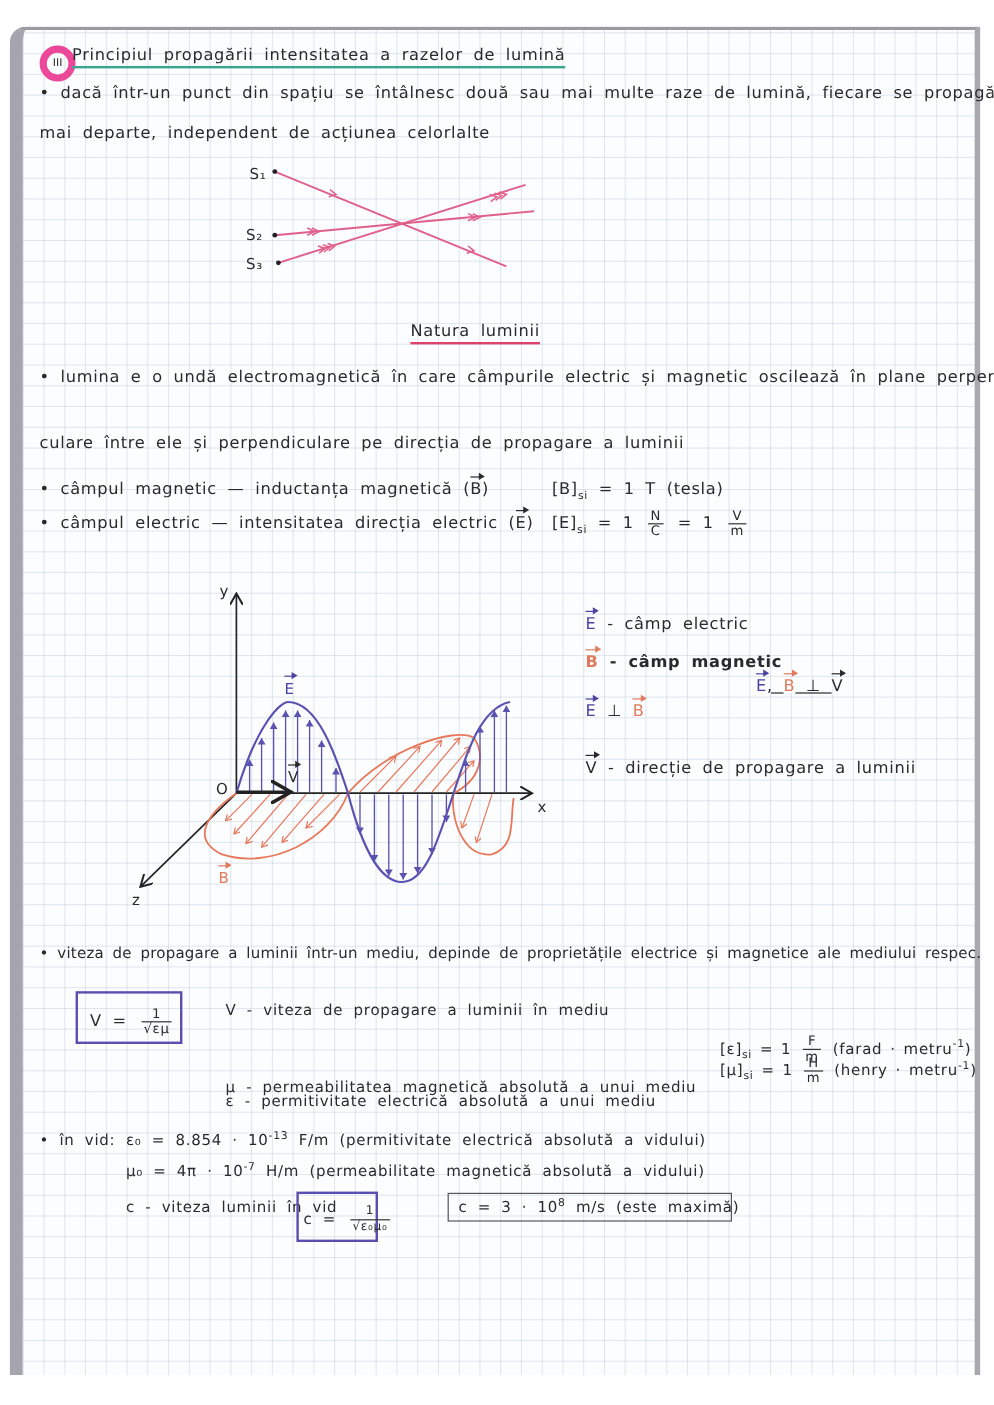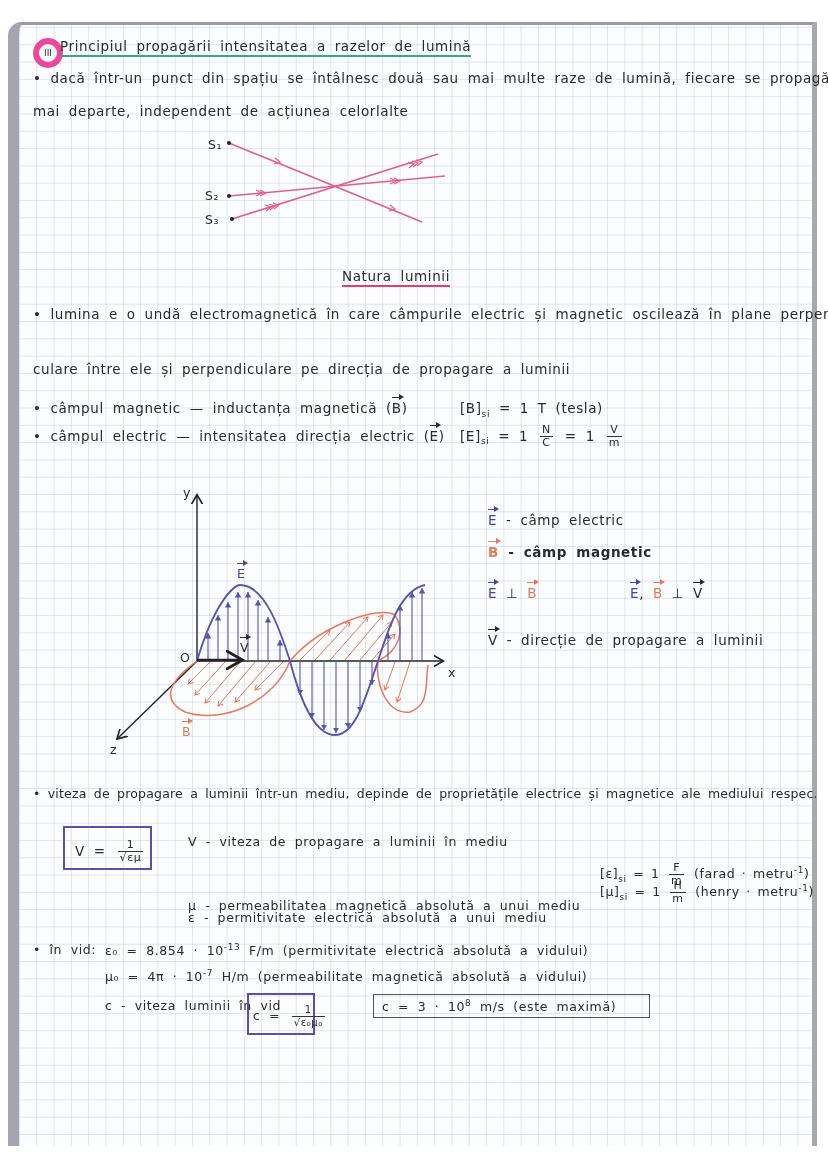--- a/index.html
+++ b/index.html
@@ -23,21 +23,21 @@
          font-family: "DejaVu Sans", sans-serif; color: #2a2a2a; word-spacing: 4px; }
     .sm { font-size: 12.5px; }
     .title-num {
       position: absolute; left: 33px; top: 38px; width: 18px; height: 18px;
       border: 6px solid #ec4899; border-radius: 50%; font-size: 9px; line-height: 18px;
       text-align: center; color: #2a2a2a; font-family: "DejaVu Sans", sans-serif;
     }
     .uline-green { border-bottom: 2px solid #3aa58c; padding-bottom: 1px; }
     .uline-red { border-bottom: 2px solid #e0406a; padding-bottom: 1px; }
     .box-blue { position: absolute; border: 2px solid #5a4fb0; }
-    .box-gray { position: absolute; border: 1.5px solid #555; padding-left: 40px; }
+    .box-gray { position: absolute; border: 1.5px solid #555; }
     .vec { position: relative; display: inline-block; }
     .vec::before { content: ""; position: absolute; left: 0; right: 0; top: -3px; height: 1px;
                    background: currentColor; }
     .vec::after { content: ""; position: absolute; right: -2px; top: -6px; border-left: 5px solid currentColor;
                   border-top: 3px solid transparent; border-bottom: 3px solid transparent; }
     .blue { color: #4a44a0; }
     .red { color: #e27a5c; }
     .frac { display: inline-block; vertical-align: middle; text-align: center; font-size: 11px; line-height: 12px; margin: 0 3px; }
     .frac .n { display: block; border-bottom: 1px solid #333; padding: 0 2px; }
     .frac .d { display: block; padding: 0 2px; }
@@ -184,21 +184,21 @@
 </div>
 <div class="t" style="left:488px; top:544px;font-weight:bold;">
   <span class="vec red">B</span>
   <span>- câmp magnetic</span>
 </div>
 <div class="t" style="left:488px; top:585px;">
   <span class="vec blue">E</span>
   <span>⊥</span>
   <span class="vec red">B</span>
 </div>
-<div class="t" style="left:630px; top:585px;">
+<div class="t" style="left:630px; top:564px;text-decoration:underline;">
   <span class="vec blue">E</span><span>,</span>
   <span class="vec red">B</span>
   <span>⊥</span>
   <span class="vec">V</span>
 </div>
 <div class="t" style="left:488px; top:632px;">
   <span class="vec">V</span>
   <span>- direcție de propagare a luminii</span>
 </div>
 

